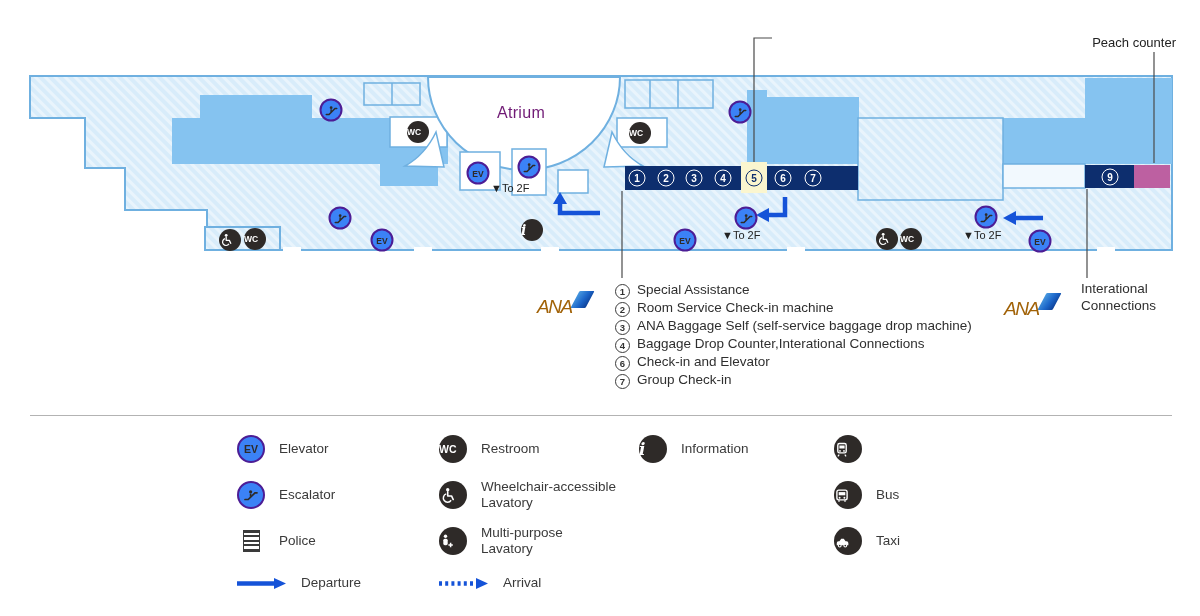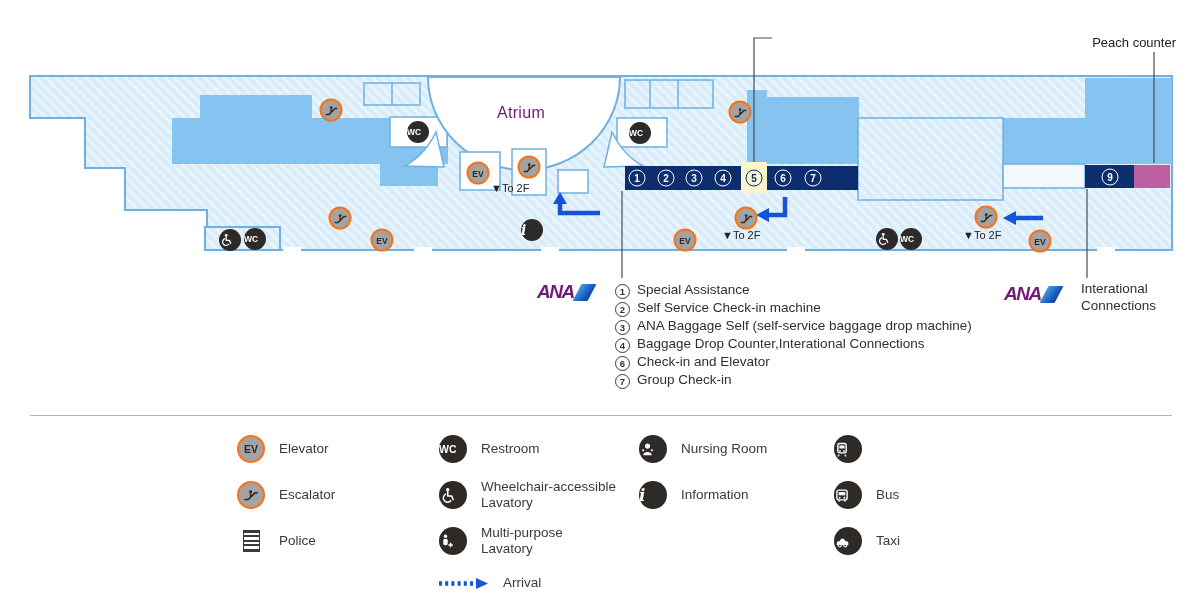--- a/index.html
+++ b/index.html
@@ -19,29 +19,29 @@
   .cnum{width:15px;height:15px;border:1.4px solid #fff;border-radius:50%;color:#fff;
         font-size:10px;font-weight:bold;display:flex;align-items:center;justify-content:center;
         transform:translate(-50%,-50%);line-height:1;}
   .cnum.dark{border-color:#0d2e6e;color:#0d2e6e;}
   .svc-num{flex:0 0 auto;width:13px;height:13px;margin-top:2px;border:1.2px solid #3c3c3c;border-radius:50%;
            color:#333;font-size:9.5px;font-weight:bold;display:inline-flex;align-items:center;justify-content:center;line-height:1;}
 
   
   .icdark{width:22px;height:22px;border-radius:50%;background:#2e2a28;color:#fff;
           display:flex;align-items:center;justify-content:flex-start;transform:translate(-50%,-50%);}
-  .icout{width:19px;height:19px;border:2px solid #f97316;border-radius:50%;background:#a3a3a3;color:#2e2a28;
+  .icout{width:19px;height:19px;border:2px solid #4c1d95;border-radius:50%;background:#3b82f6;color:#2e2a28;
          display:flex;align-items:center;justify-content:center;transform:translate(-50%,-50%);}
   .icdark .t{font-size:8.5px;font-weight:bold;letter-spacing:0;}
   .icout .t{font-size:8.5px;font-weight:bold;}
   .info-i{font-family:"DejaVu Serif",serif;font-style:italic;font-weight:bold;font-size:14px;line-height:1;}
 
   
   .ana-logo{display:flex;align-items:center;gap:3px;}
-  .ana-logo b{font-style:italic;font-weight:bold;font-size:19px;letter-spacing:-1.5px;color:#701a75;}
+  .ana-logo b{font-style:italic;font-weight:normal;font-size:19px;letter-spacing:-1.5px;color:#a16207;margin-top:15px;}
   .ana-slash{width:15px;height:17px;background:linear-gradient(105deg,#4a9be0 0%,#1c66c9 55%,#0d3f95 100%);
              transform:skewX(-28deg);border-radius:1px;flex:0 0 auto;}
 
   
   .svc-list{left:615px;top:282px;font-size:13.5px;color:#2f2f2f;}
   .svc-list .row{display:flex;gap:7px;height:18px;align-items:flex-start;white-space:nowrap;}
 
   .intl-txt{left:1081px;top:281px;font-size:13.5px;color:#2f2f2f;line-height:16.5px;}
 
   
@@ -265,21 +265,21 @@
       <span class="ana-slash"></span>
   </div>
 
   <div class="abs svc-list">
     <div class="row">
         <span class="svc-num">1</span>
         <span>Special Assistance</span>
       </div>
     <div class="row">
         <span class="svc-num">2</span>
-        <span>Self Service Check-in machine</span>
+        <span>Room Service Check-in machine</span>
       </div>
     <div class="row">
         <span class="svc-num">3</span>
         <span>ANA Baggage Self (self-service baggage drop machine)</span>
       </div>
     <div class="row">
         <span class="svc-num">4</span>
         <span>Baggage Drop Counter,Interational Connections</span>
       </div>
     <div class="row">
@@ -320,20 +320,29 @@
             </svg>
           </span>
         </span>
       <span class="llabel">Escalator</span>
     </div>
     <div class="lrow">
       <span class="licon">
           <span class="stairs-icon"></span>
         </span>
       <span class="llabel">Police</span>
+    </div>
+    <div class="lrow short">
+      <span class="licon" style="flex-basis:56px">
+        <svg width="52" height="13" viewBox="0 0 52 13">
+            <path d="M1,6.5 H38" stroke="#1553d8" stroke-width="4.5"></path>
+            <polygon points="38,1 38,12 50,6.5" fill="#1553d8"></polygon>
+          </svg>
+      </span>
+      <span class="llabel">Departure</span>
     </div>
   </div>
 
   <div class="lcol" style="left:436px">
     <div class="lrow">
       <span class="licon">
           <span class="icdark lg">
             <span class="t">WC</span>
           </span>
         </span>
@@ -371,33 +380,20 @@
           </svg>
       </span>
       <span class="llabel">Arrival</span>
     </div>
   </div>
 
   <div class="lcol" style="left:636px">
     <div class="lrow">
       <span class="licon">
           <span class="icdark lg">
-            <svg width="17" height="17" viewBox="0 0 16 16">
-              <circle cx="8" cy="4.8" r="2.4" fill="#fff"></circle>
-              <path d="M3.8 13.5a4.4 4.4 0 0 1 8.4 0z" fill="#fff"></path>
-              <circle cx="3.9" cy="8.8" r="1" fill="#fff"></circle>
-              <circle cx="12.1" cy="8.8" r="1" fill="#fff"></circle>
-            </svg>
-          </span>
-        </span>
-      <span class="llabel">Nursing Room</span>
-    </div>
-    <div class="lrow">
-      <span class="licon">
-          <span class="icdark lg">
             <span class="info-i">i</span>
           </span>
         </span>
       <span class="llabel">Information</span>
     </div>
   </div>
 
   <div class="lcol" style="left:831px">
     <div class="lrow">
       <span class="licon">

